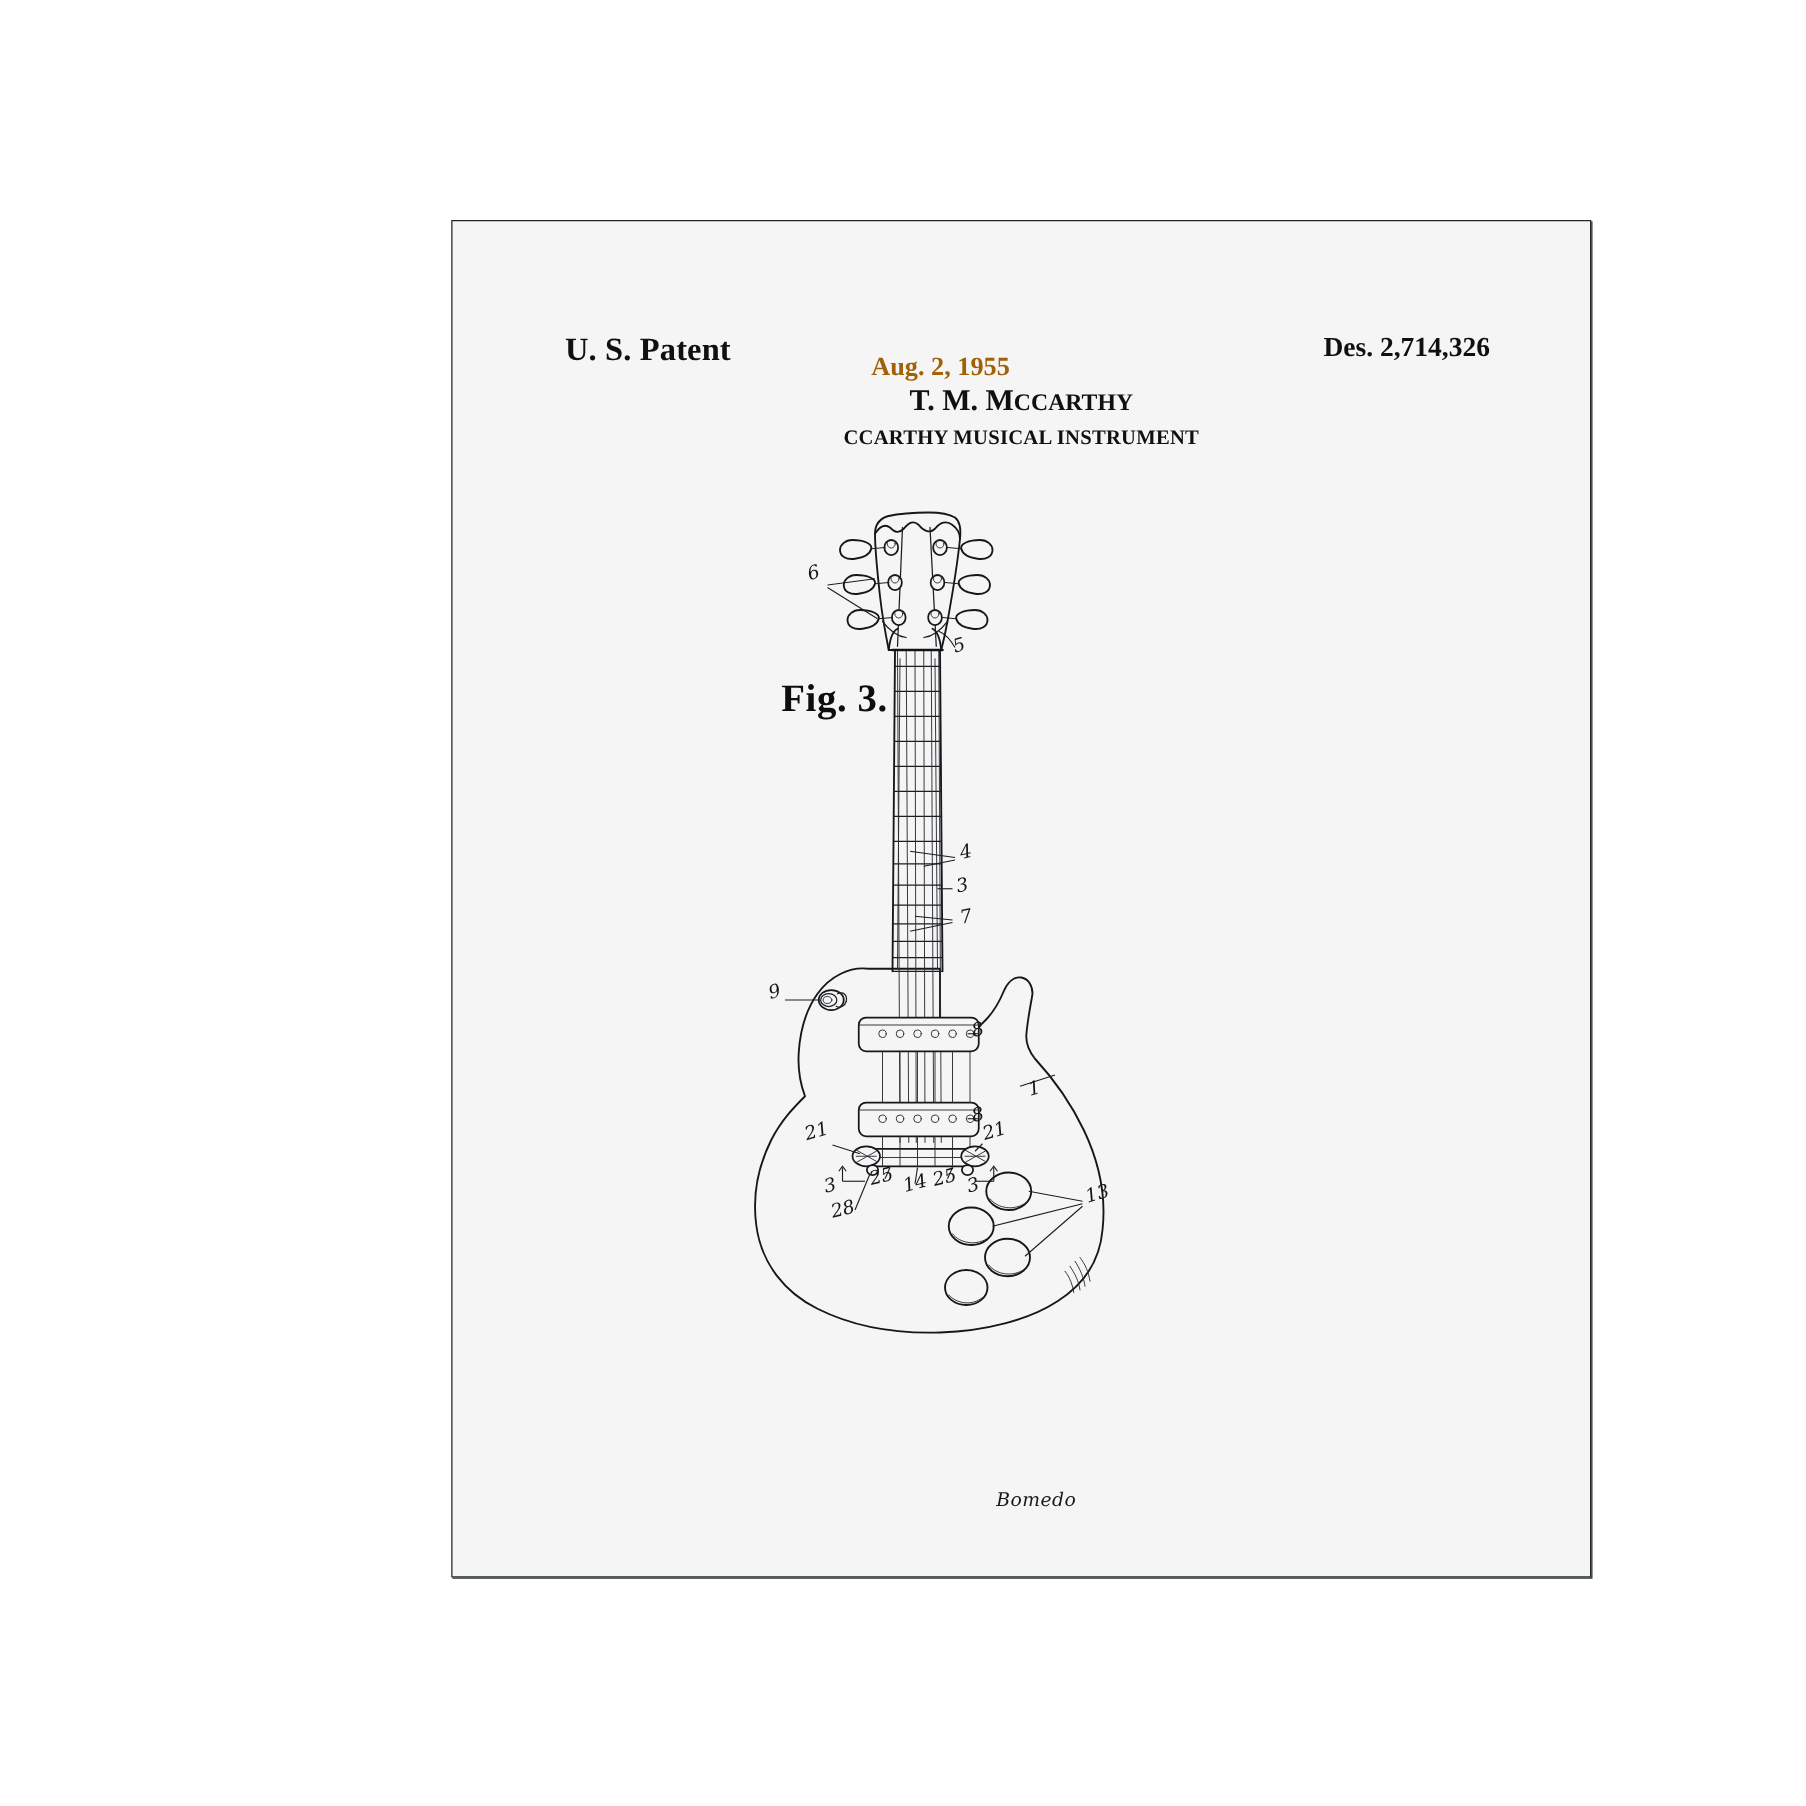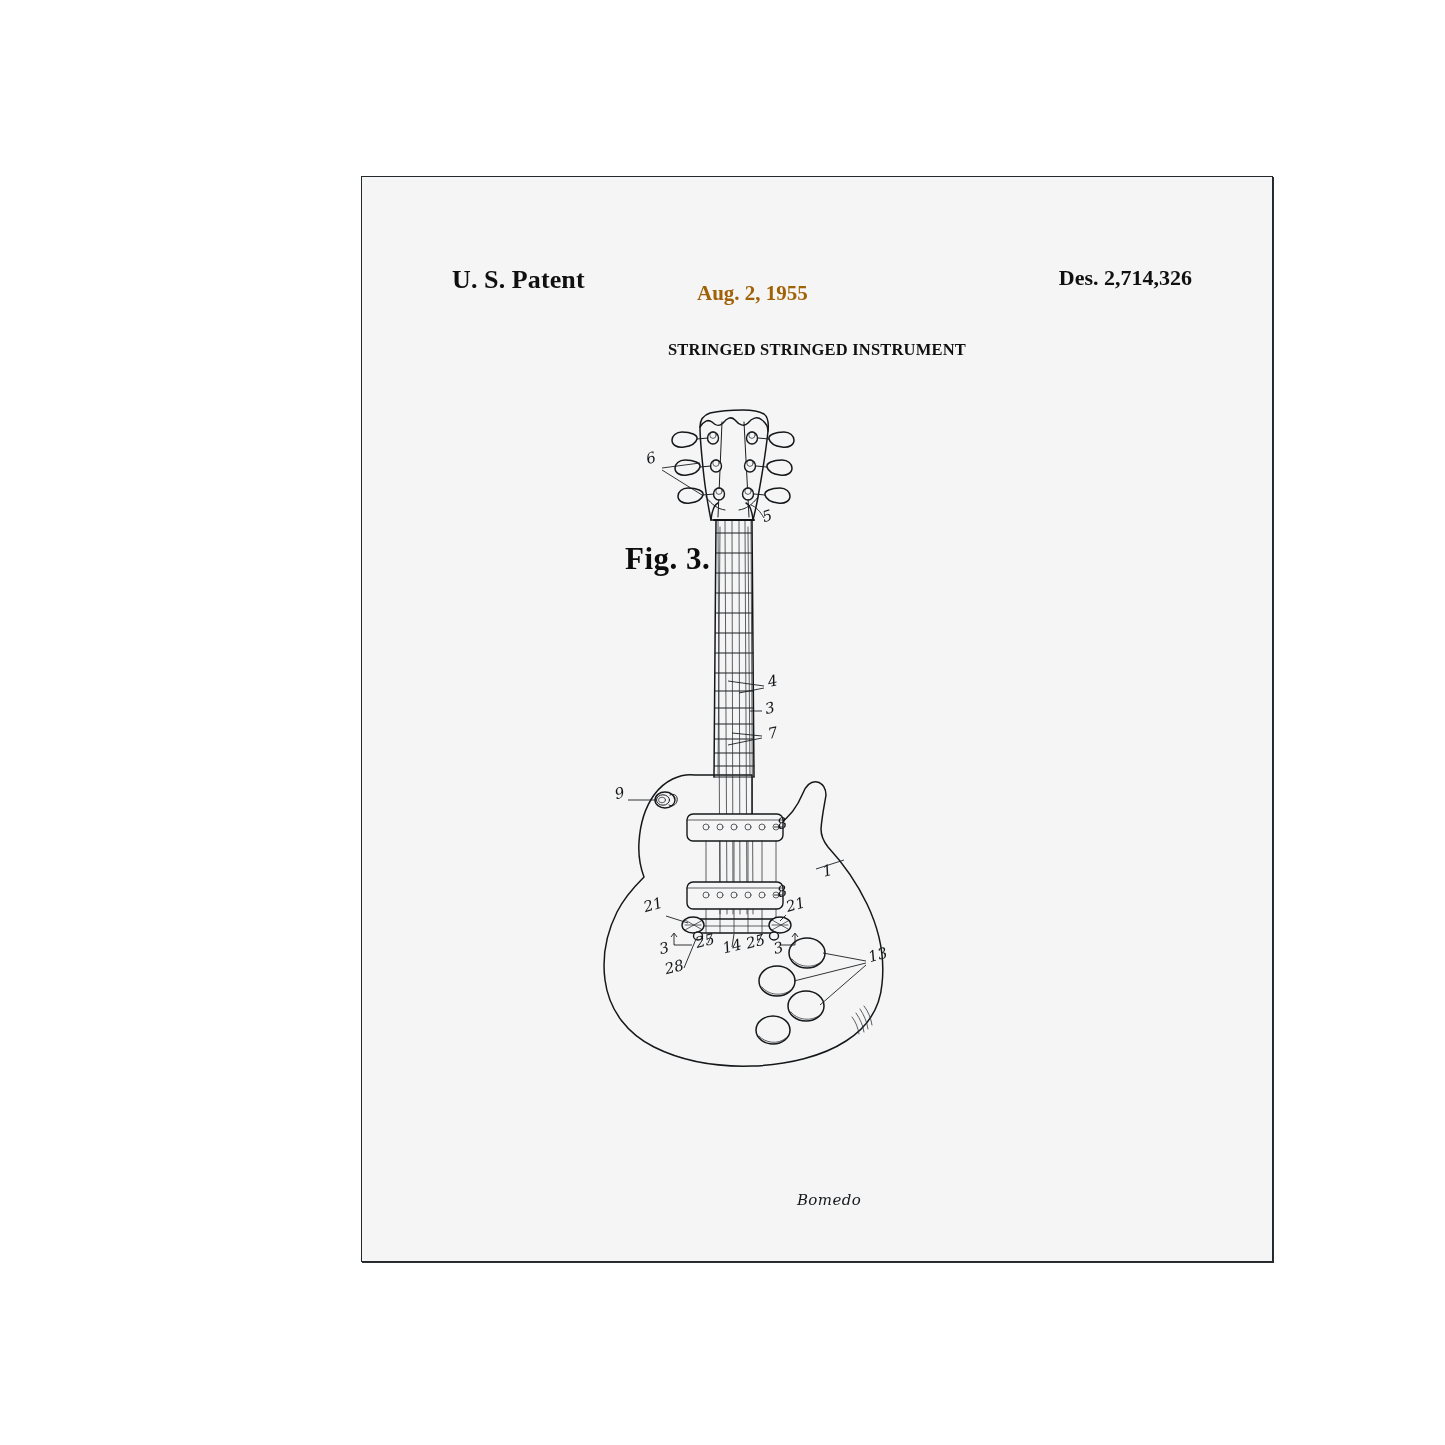--- a/index.html
+++ b/index.html
@@ -150,22 +150,25 @@
 <div id="stage" style="background: rgb(255, 255, 255);">
 
   <div id="poster" style="background: rgb(245, 245, 246); border-color: rgb(34, 40, 43);">
 
     <div class="hdr-row">
       <div class="hdr-left">U. S. Patent</div>
       <div class="hdr-mid">Aug. 2, 1955</div>
       <div class="hdr-right">Des. 2,714,326</div>
     </div>
 
-
-    <div class="subject">STRINGED STRINGED INSTRUMENT</div>
+    <div class="inventor">
+      <span>T. M. M</span><span class="small">CCARTHY</span>
+    </div>
+
+    <div class="subject">CCARTHY MUSICAL INSTRUMENT</div>
 
     <div class="fig-label">Fig. 3.</div>
 
     <div id="drawing">
       <svg width="340" height="740" viewBox="0 0 340 740" xmlns="http://www.w3.org/2000/svg">
 
         <g>
           <path class="ink" d="
             M 103 398
             C 88 396, 72 404, 62 418

